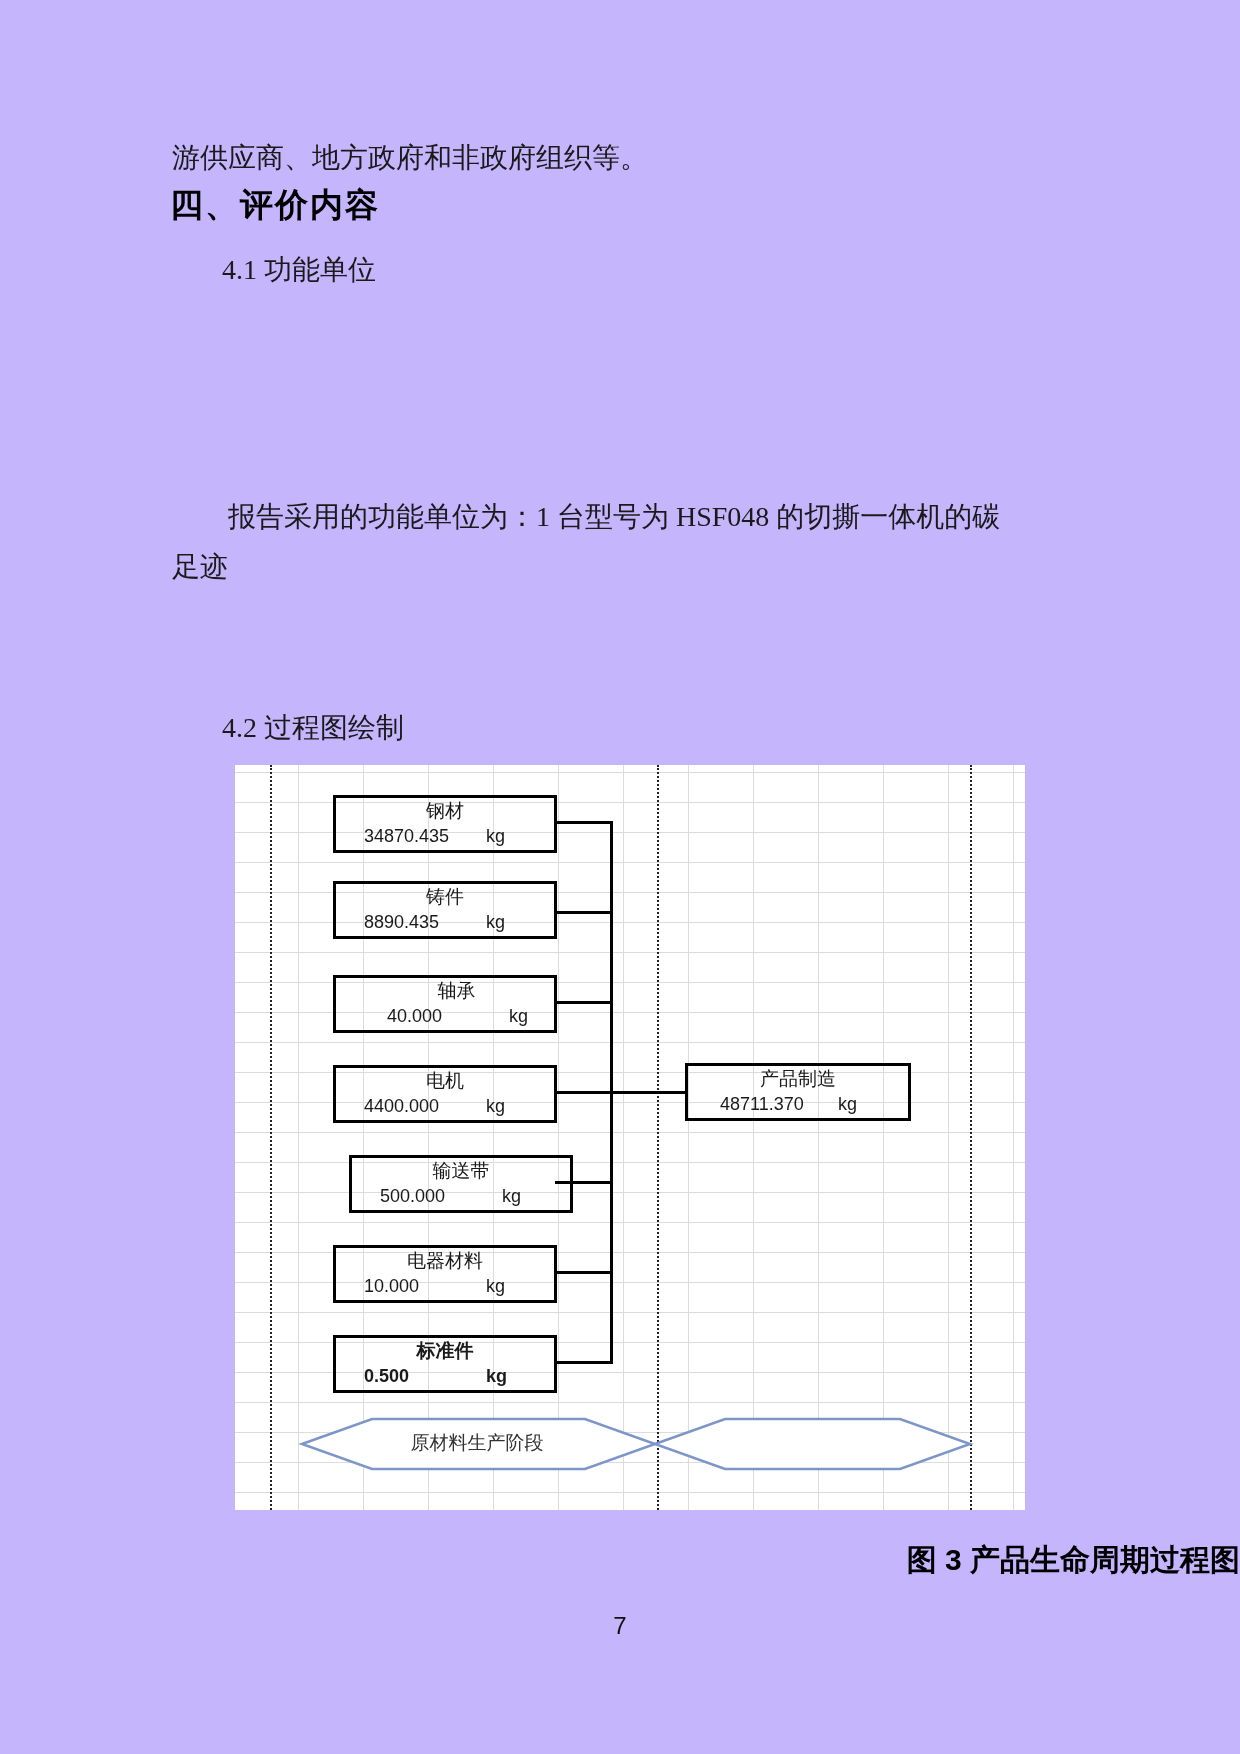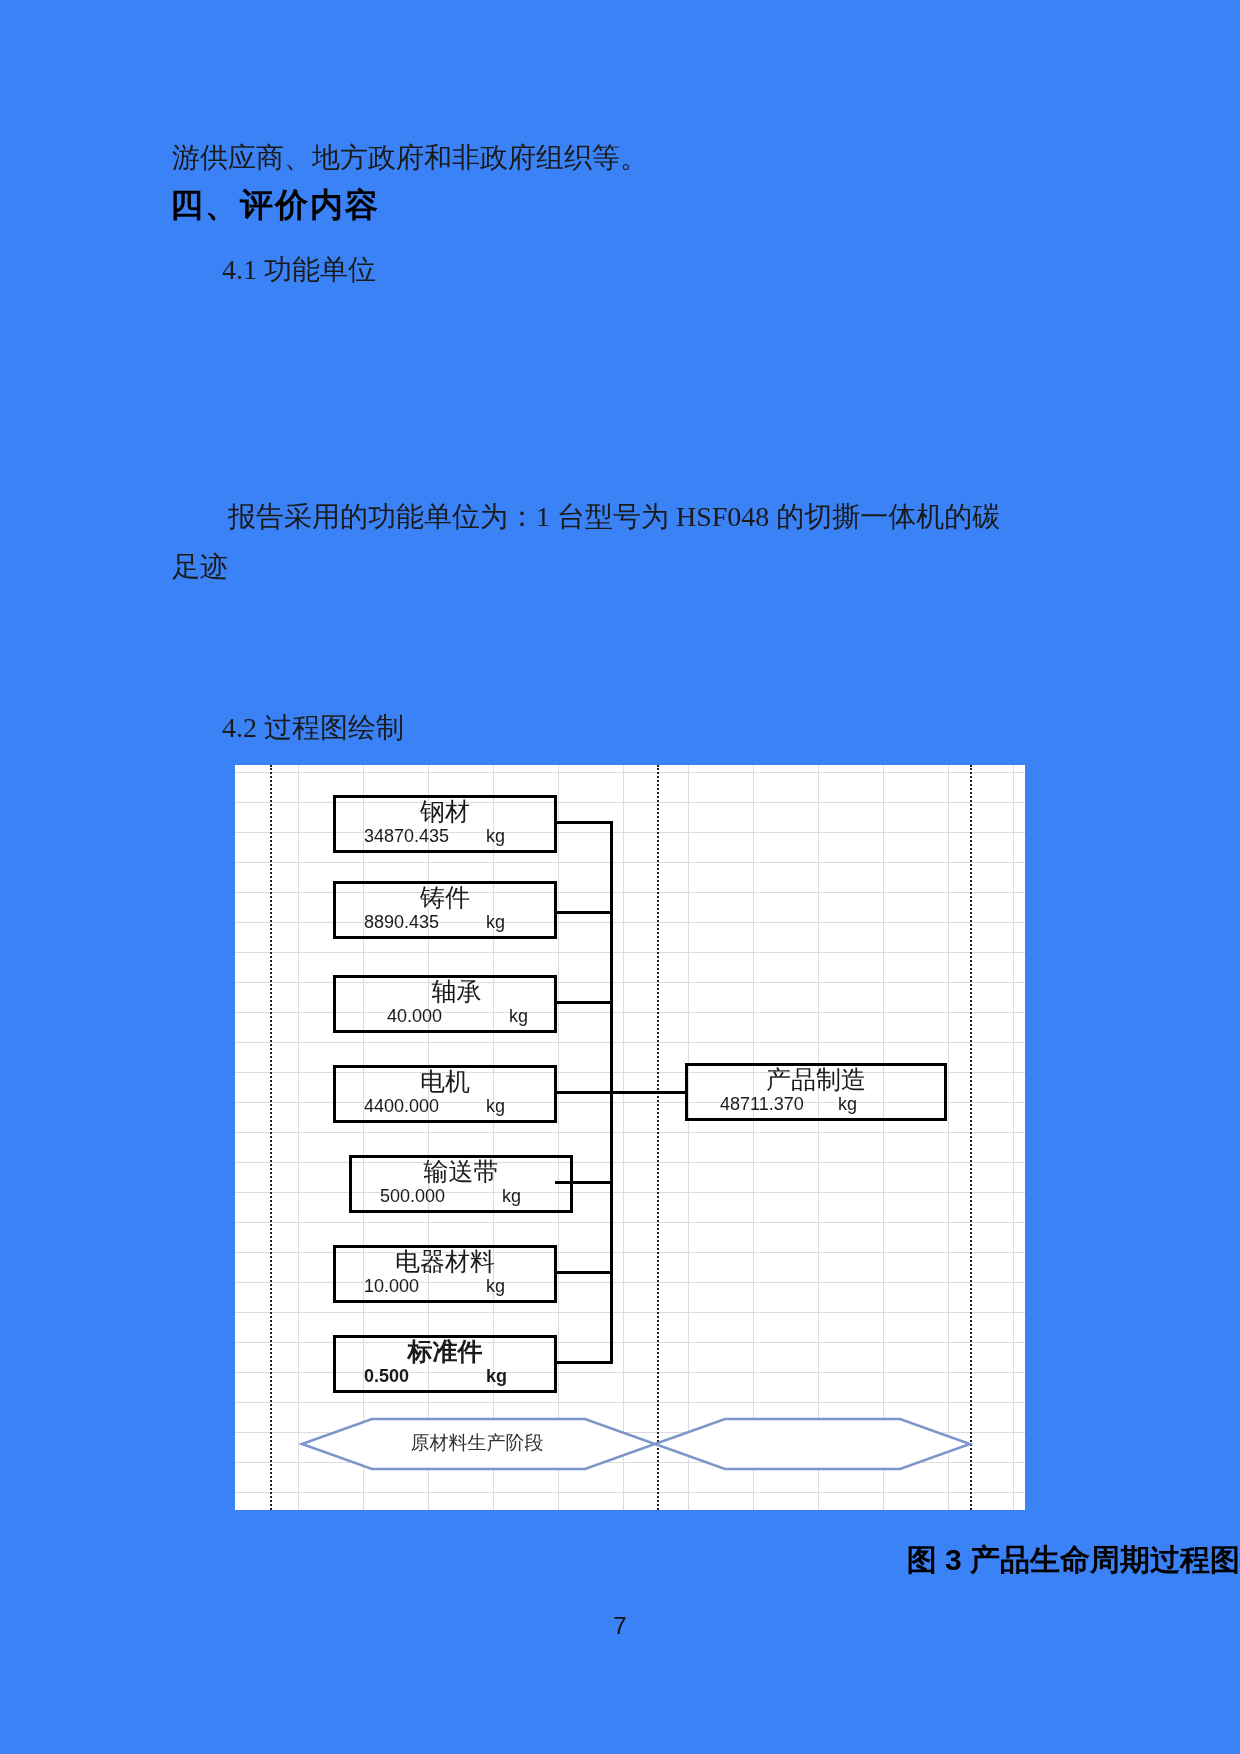--- a/index.html
+++ b/index.html
@@ -1,17 +1,17 @@
 <!DOCTYPE html>
 <html><head>
 <meta charset="utf-8">
 <style>
   html,body{margin:0;padding:0;background:#888;}
   .page{
-    position:relative;width:1240px;height:1754px;background:#3b82f6;
+    position:relative;width:1240px;height:1754px;background:#c4b5fd;
     margin:0 auto;overflow:hidden;
     font-family:"Liberation Serif","DejaVu Serif",serif;color:#1a1a1a;
   }
   .abs{position:absolute;}
   .body-text{font-size:28px;line-height:50px;}
   .section-heading{
     font-family:"Liberation Sans","DejaVu Sans",sans-serif;
     font-weight:bold;font-size:33px;letter-spacing:2px;color:#000;
   }
   .para{width:896px;}
@@ -28,25 +28,25 @@
       linear-gradient(to right,#dcdcdc 1px,transparent 1px),
       linear-gradient(to bottom,#dcdcdc 1px,transparent 1px);
     background-size:65px 30px;background-position:-2px 7px;
     font-family:"Liberation Sans","DejaVu Sans",sans-serif;color:#1a1a1a;
   }
   .dotline{width:0;height:745px;top:0;border-left:2px dotted #222;}
   .flowbox{
     box-sizing:border-box;border:3px solid #000;background:transparent;
     width:224px;height:58px;
   }
-  .flowbox .lbl{display:block;text-align:center;font-size:25px;line-height:26px;height:26px;}
+  .flowbox .lbl{display:block;text-align:center;font-size:19px;line-height:26px;height:26px;}
   .flowbox .val{position:relative;display:block;height:26px;font-size:18px;line-height:24px;}
   .flowbox .val .num{margin-left:28px;}
   .flowbox .val .unit{position:absolute;left:150px;top:0;}
-  .flowbox.product{width:262px;}
+  .flowbox.product{width:226px;}
   .connector{background:#000;height:3px;}
   .trunk{background:#000;width:3px;}
   .stage-label{
     height:50px;line-height:50px;text-align:center;font-size:19px;color:#333;
     white-space:nowrap;
   }
   .caption{
     left:0;top:1540px;width:1240px;text-align:right;
     font-family:"Liberation Sans","DejaVu Sans",sans-serif;
     font-weight:bold;font-size:30px;color:#000;

